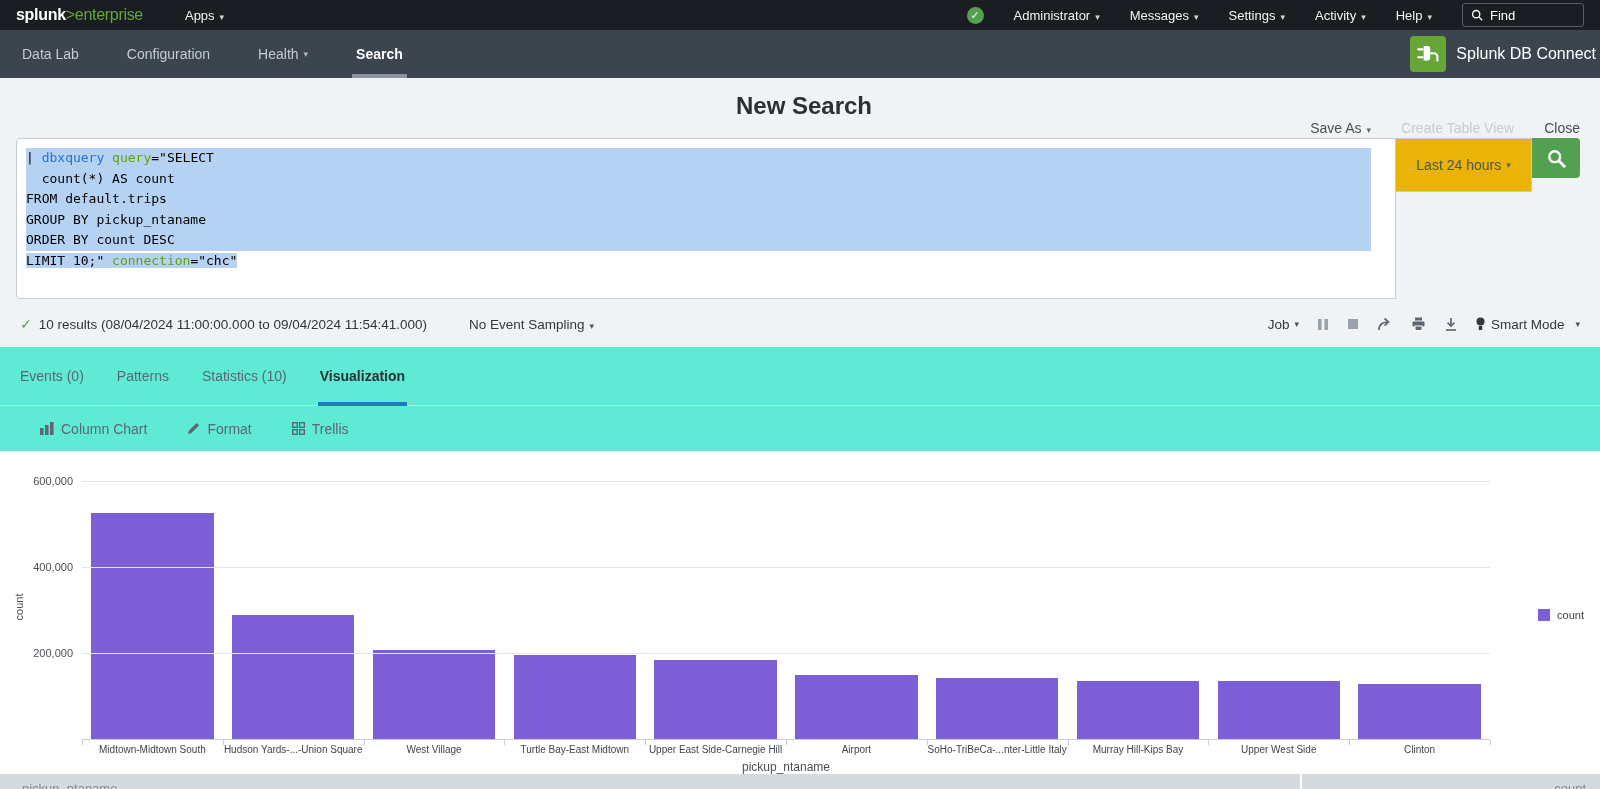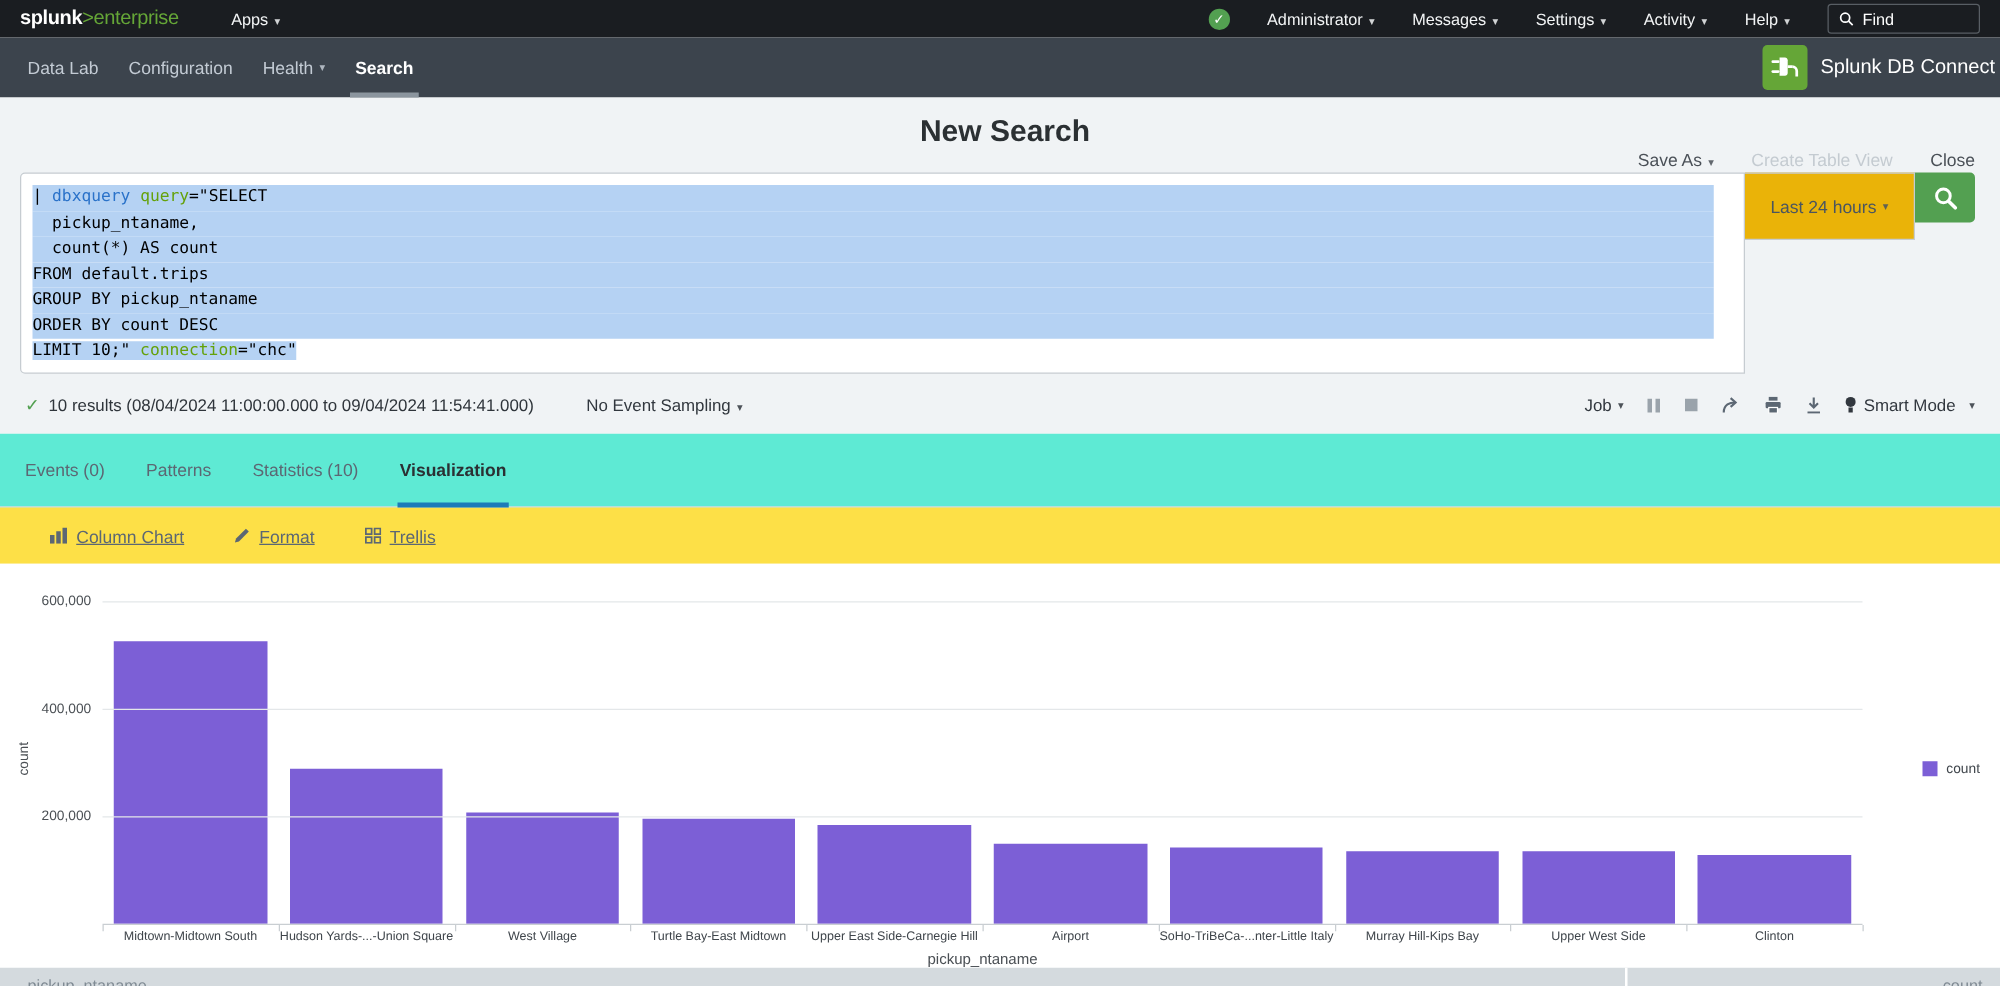--- a/index.html
+++ b/index.html
@@ -17,21 +17,21 @@
   .logo .l-gt, .logo .l-ent { color:#65a637; }
   .logo .l-ent { font-weight:300; }
   .topbar-apps { margin-left:42px; cursor:pointer; }
   .topbar-right { margin-left:auto; margin-right:16px; display:flex; align-items:center; gap:30px; }
   .status-dot { width:17px; height:17px; border-radius:50%; background:#53a051; color:#fff; font-size:11px; display:flex; align-items:center; justify-content:center; }
   .tb-menu { cursor:pointer; white-space:nowrap; }
   .findbox { display:flex; align-items:center; gap:7px; border:1px solid #585e64; border-radius:3px; height:24px; padding:0 8px; width:122px; color:#fff; }
 
   
   .appbar { height:48px; background:#3c444d; display:flex; align-items:center; color:#c3cbd4; font-size:14px; flex:none; }
-  .appbar-item { margin-left:20px; height:48px; display:flex; align-items:center; position:relative; cursor:pointer; padding:0 2px; }
+  .appbar-item { margin-left:44px; height:48px; display:flex; align-items:center; position:relative; cursor:pointer; padding:0 2px; }
   .appbar-item:first-child { margin-left:20px; }
   .appbar-item.active { color:#fff; font-weight:bold; }
   .appbar-item.active::after { content:""; position:absolute; left:-2px; right:-2px; bottom:0; height:4px; background:#8b959e; }
   .appbar-right { margin-left:auto; margin-right:4px; display:flex; align-items:center; gap:10px; color:#fff; font-size:16px; }
   .plug-badge { width:36px; height:36px; border-radius:4px; background:#65a637; display:flex; align-items:center; justify-content:center; }
 
   
   .header-section { background:#f0f3f5; padding:14px 0 10px; flex:none; }
   .title-row { display:flex; align-items:center; margin:0 20px 14px 28px; height:32px;flex-direction:column; }
   .page-title { font-size:24px; font-weight:bold; color:#2b3033; }
@@ -57,21 +57,21 @@
   .jc-icon { display:flex; align-items:center; cursor:pointer; }
   .smart-mode { display:flex; align-items:center; gap:6px; color:#31373e; cursor:pointer; }
 
   
   .tabs-row { background:#5eead4; border-bottom:1px solid #d7dadd; display:flex; padding:0 20px; height:59px; flex:none; }
   .tab { display:flex; align-items:center; margin-right:33px; font-size:14px; color:#5c6773; position:relative; cursor:pointer; }
   .tab.active { color:#2b3033; font-weight:bold; }
   .tab.active::after { content:""; position:absolute; left:-2px; right:-2px; bottom:-1px; height:4px; background:#1c7bb8; }
 
   
-  .viz-toolbar { display:flex; align-items:center; padding-left:40px; height:45px; gap:40px; font-size:14px; color:#5c6773; background:#fde047; flex:none;text-decoration:underline; }
+  .viz-toolbar { display:flex; align-items:center; padding-left:40px; height:45px; gap:40px; font-size:14px; color:#5c6773; background:#5eead4; flex:none; }
   .vt-item { display:flex; align-items:center; gap:7px; cursor:pointer; }
 
   
   .chart-area { position:relative; padding-top:8px; background:#fff; flex:none; }
   .plot { position:relative; margin:0 110px 0 82px; height:280px; }
   .gridline { position:absolute; left:0; right:0; height:1px; background:#e4e7e9; }
   .y-tick-label { position:absolute; right:calc(100% + 9px); transform:translateY(-50%); font-size:11px; color:#4a4f54; white-space:nowrap; }
   .y-axis-title { position:absolute; left:6px; top:150px; transform:rotate(-90deg); font-size:11px; color:#4a4f54; }
   .bars { position:absolute; left:0; right:0; top:0; bottom:0; display:flex; align-items:flex-end; }
   .bar-slot { flex:1; display:flex; justify-content:center; align-items:flex-end; height:100%; }
@@ -147,21 +147,20 @@
     <div class="header-links">
       <div class="hl"><span>Save As</span><span class="caret">▾</span></div>
       <div class="hl disabled">Create Table View</div>
       <div class="hl">Close</div>
     </div>
   </div>
 
   <div class="search-row">
     <div class="query-editor">
         <div class="q-line sel-full"><span class="tok-plain">| </span><span class="tok-cmd">dbxquery</span><span class="tok-plain"> </span><span class="tok-param">query</span><span class="tok-plain">="SELECT</span></div>
-        <div class="q-line sel-full"><span class="tok-plain">  pickup_ntaname,</span></div>
         <div class="q-line sel-full"><span class="tok-plain">  count(*) AS count</span></div>
         <div class="q-line sel-full"><span class="tok-plain">FROM default.trips</span></div>
         <div class="q-line sel-full"><span class="tok-plain">GROUP BY pickup_ntaname</span></div>
         <div class="q-line sel-full"><span class="tok-plain">ORDER BY count DESC</span></div>
         <div class="q-line"><span class="sel-text"><span class="tok-plain">LIMIT 10;" </span><span class="tok-param">connection</span><span class="tok-plain">="chc"</span></span></div>
       </div>
     <div class="time-picker">
         <span>Last 24 hours</span>
         <span class="caret">▾</span>
       </div>

